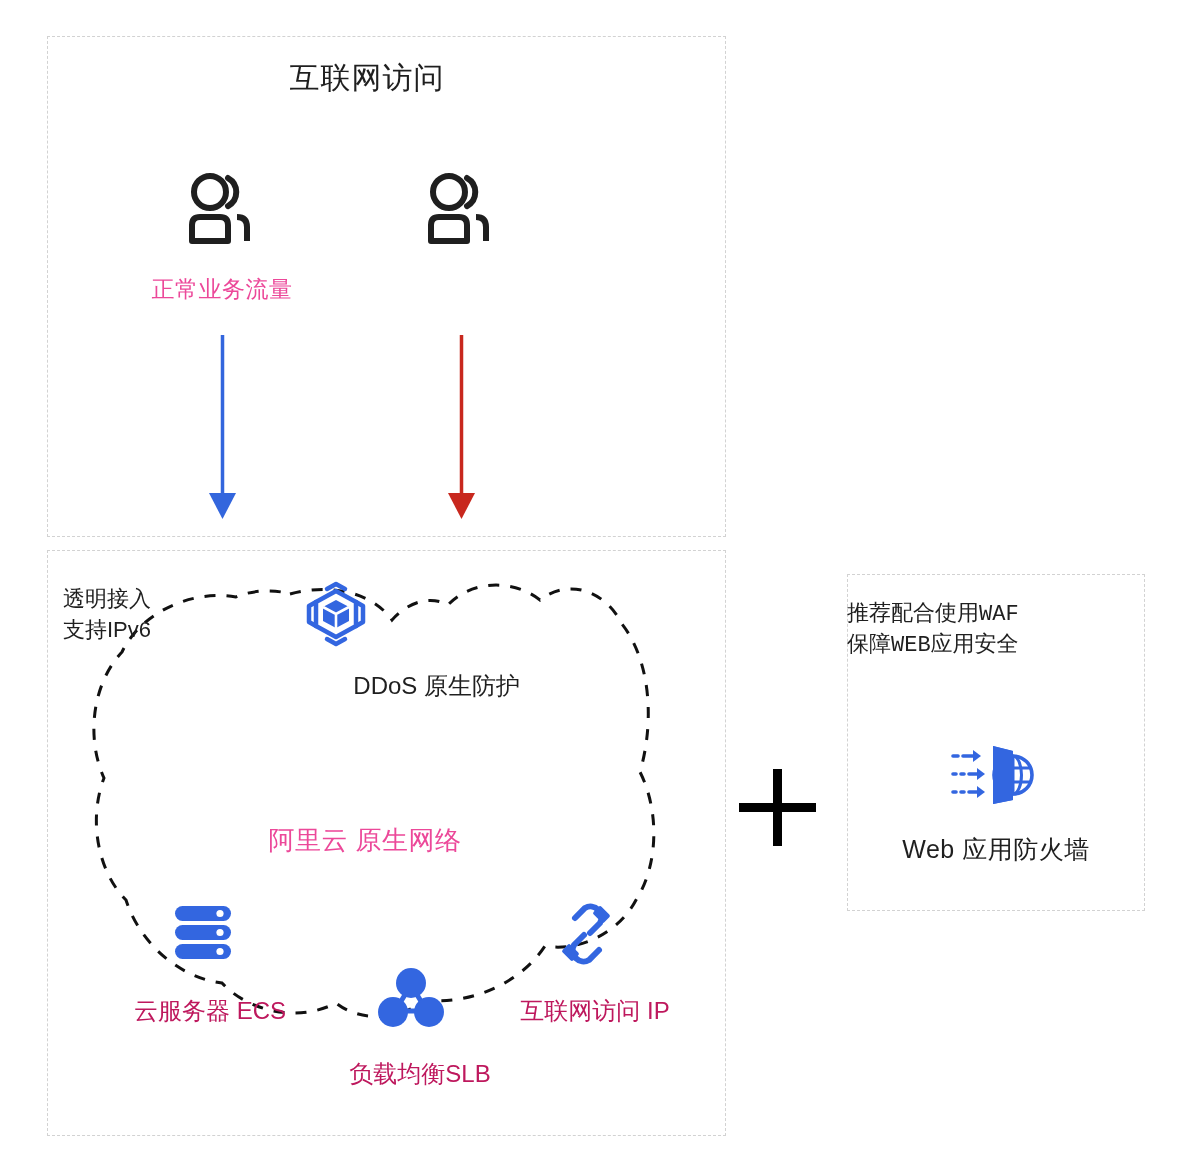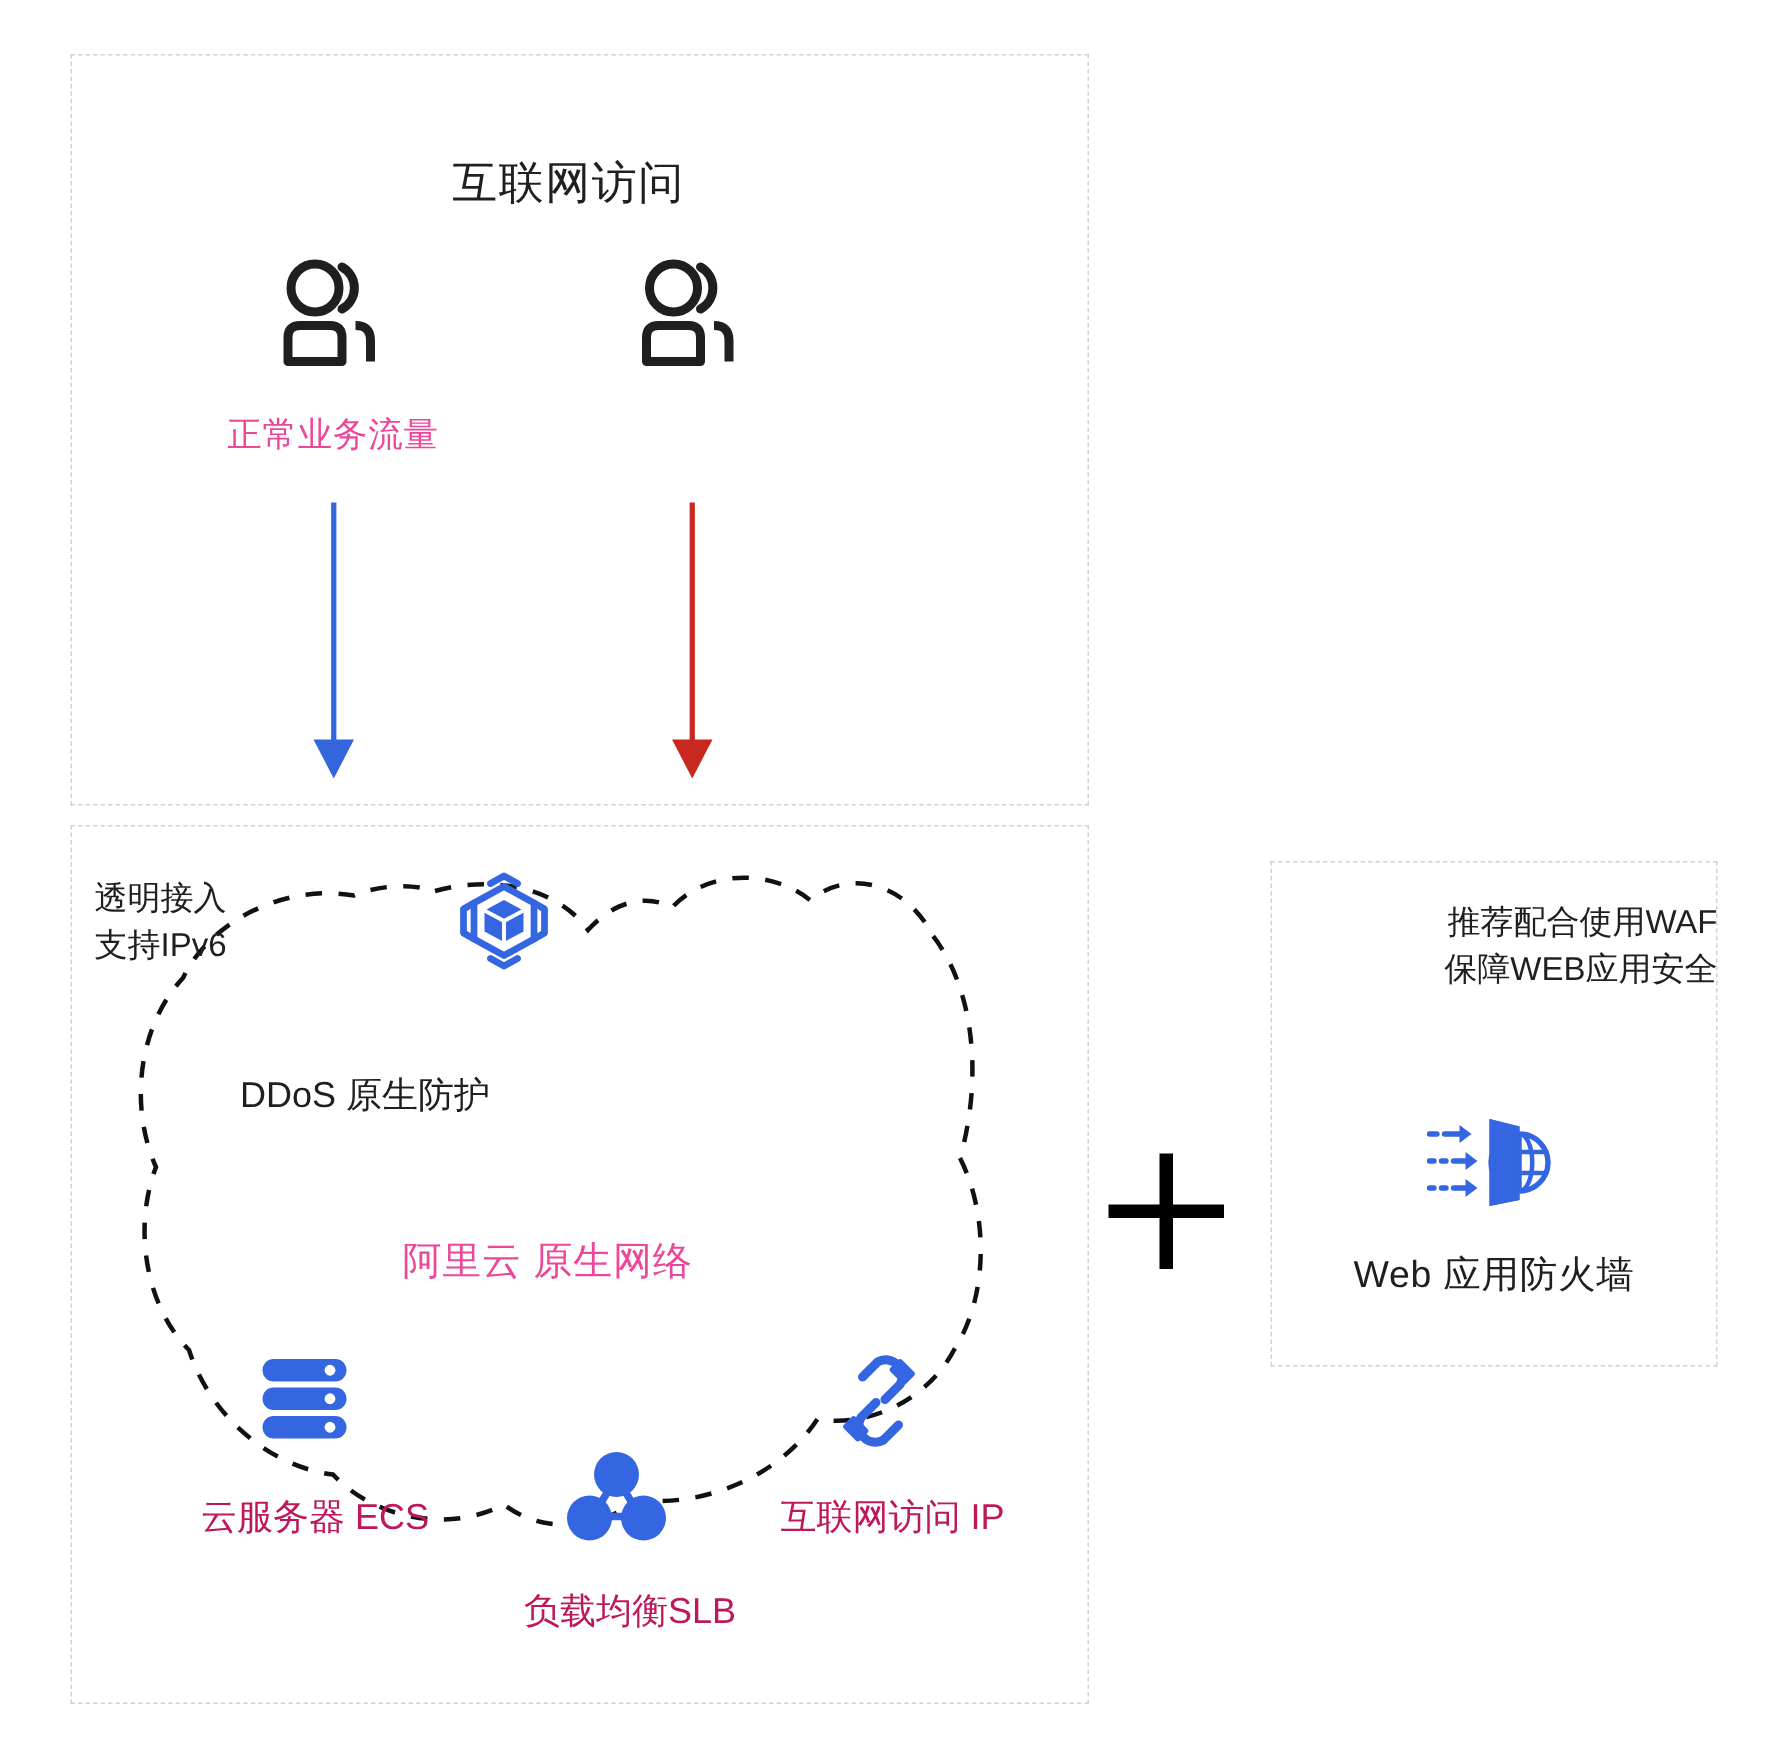--- a/index.html
+++ b/index.html
@@ -28,72 +28,71 @@
     background: transparent;
   }
   #panel-internet { left: 47px;  top: 36px;  width: 679px; height: 501px; }
   #panel-cloud    { left: 47px;  top: 550px; width: 679px; height: 586px; }
   #panel-waf      { left: 847px; top: 574px; width: 298px; height: 337px; }
 
   
   .txt { position: absolute; white-space: pre; }
 
   #internet-title {
-    left: 16px; top: 58px; width: 726px;
+    left: 4px; top: 58px; width: 726px;
     text-align: center;
     font-size: 30px;
     color: #1f1f1f;
     letter-spacing: 1px;
-    margin-top: 44px;
   }
 
   .person-label {
     font-size: 23px;
     color: #ec4899;
     text-align: center;
     letter-spacing: .5px;
   }
   #label-normal { left: 102px; top: 274px; width: 240px; }
   #label-attack { left: 342px; top: 274px; width: 240px; }
 
   #note-transparent {
     left: 63px; top: 583px;
     font-size: 22px;
     line-height: 31px;
     color: #1f1f1f;
   }
 
   #label-ddos {
     left: 160px; top: 670px; width: 360px;
-    text-align: left;
+    text-align: right;
     font-size: 24px;
     color: #1f1f1f;
-    margin-top: 44px;
   }
 
   #label-network {
     left: 150px; top: 783px; width: 430px;
     text-align: center;
     font-size: 26px;
     color: #ec4899;
     letter-spacing: .5px;
     margin-top: 40px;
   }
 
   .node-label { font-size: 24px; color: #be185d; text-align: center; }
   #label-ecs { left: 80px;  top: 995px; width: 260px; }
   #label-slb { left: 290px; top: 1058px; width: 260px; }
   #label-eip { left: 465px; top: 995px; width: 260px; }
 
   #waf-note {
     left: 847px; top: 599px; width: 298px;
-    text-align: right;
+    text-align: left;
     font-size: 22px;
     line-height: 31px;
     color: #1f1f1f;
+    font-family: Liberation Mono, monospace;
   }
   #waf-label {
     left: 847px; top: 833px; width: 298px;
     text-align: center;
     font-size: 25px;
     color: #1f1f1f;
     letter-spacing: .5px;
   }
 
   

